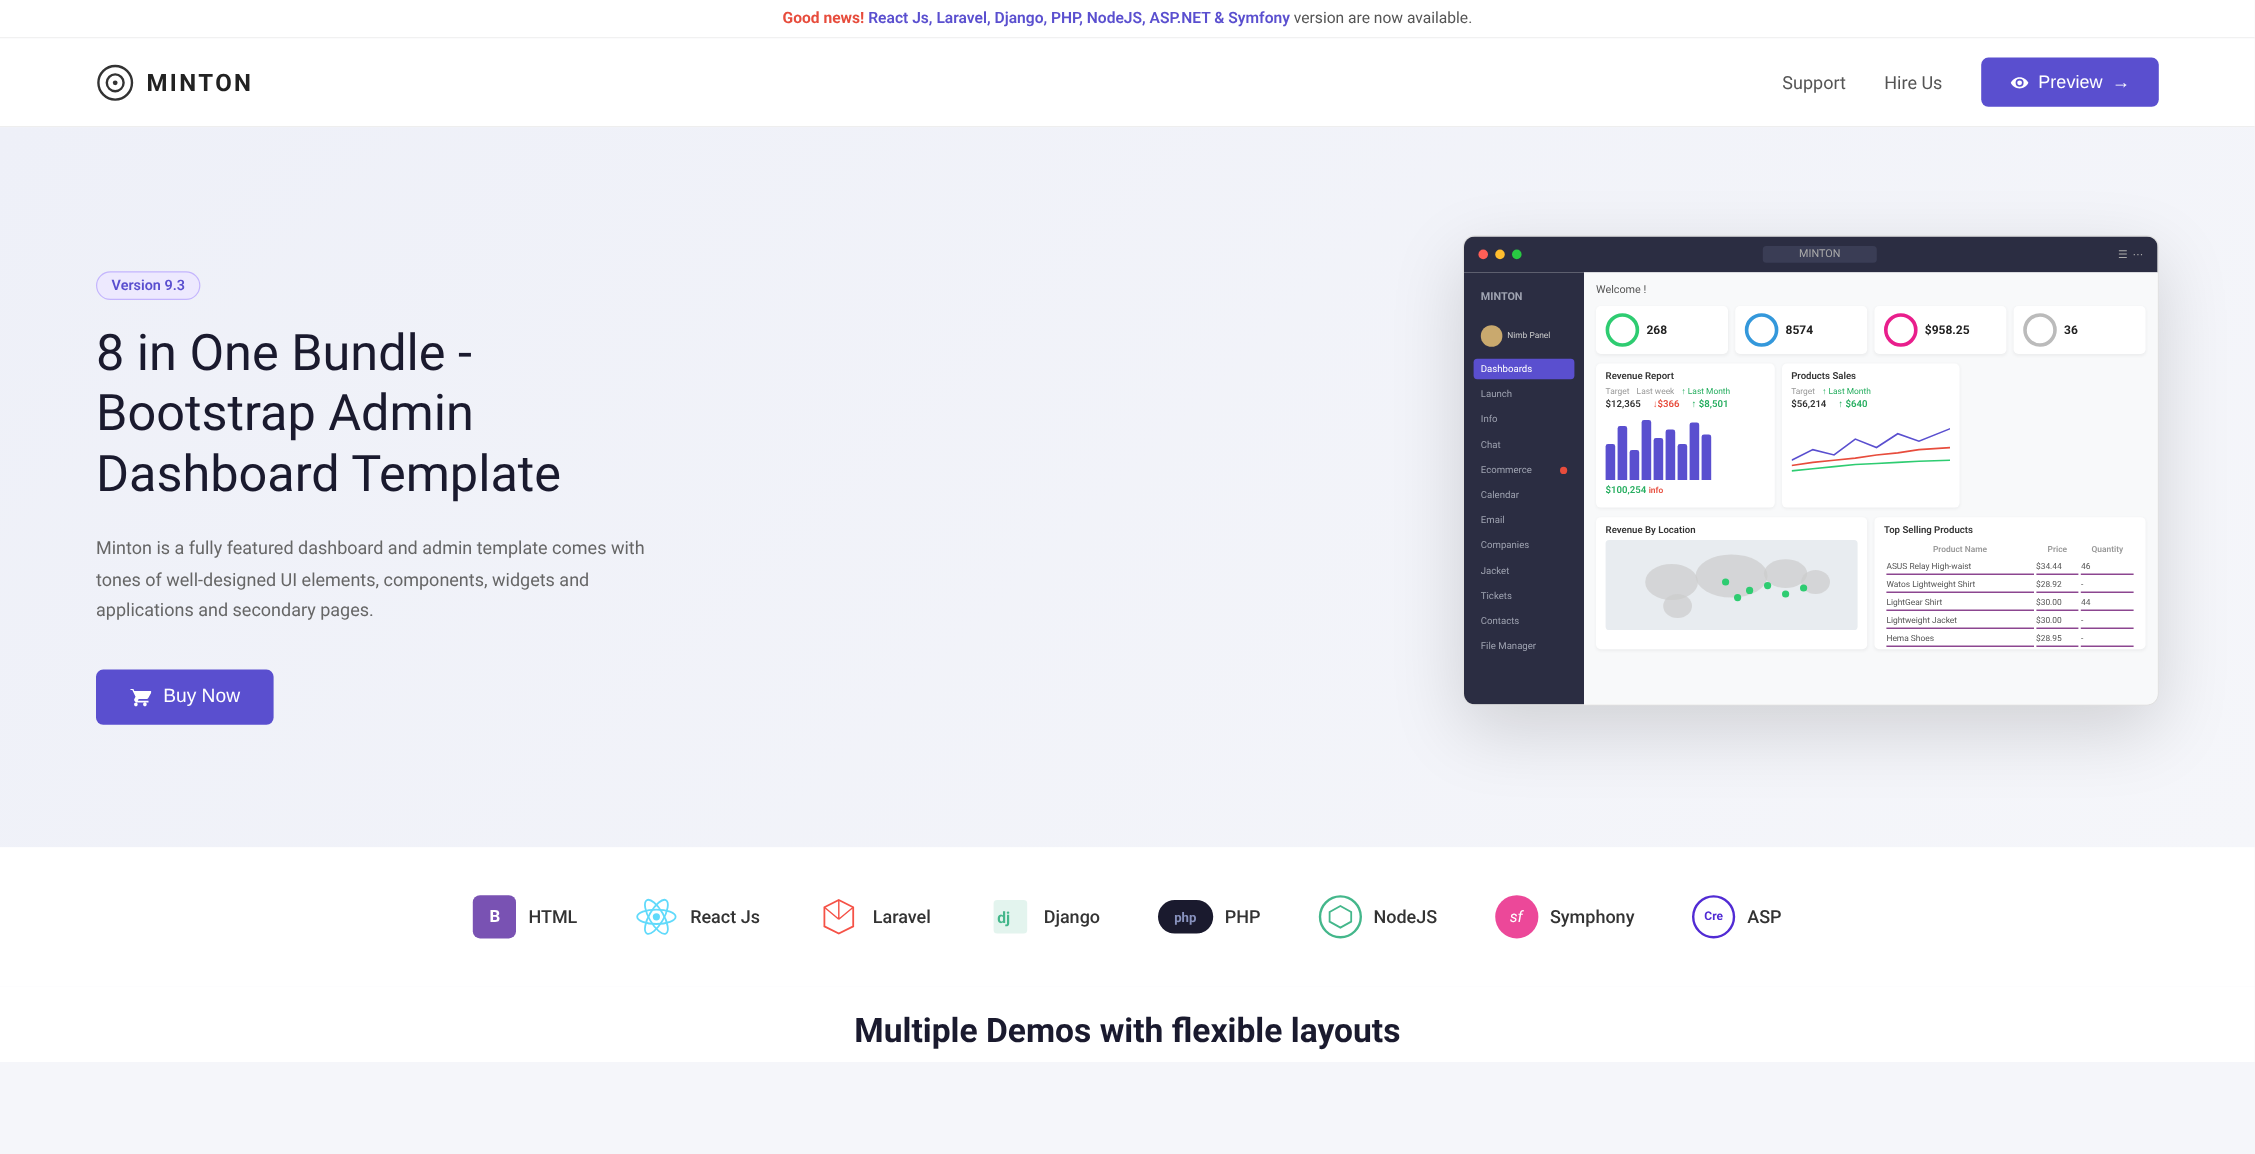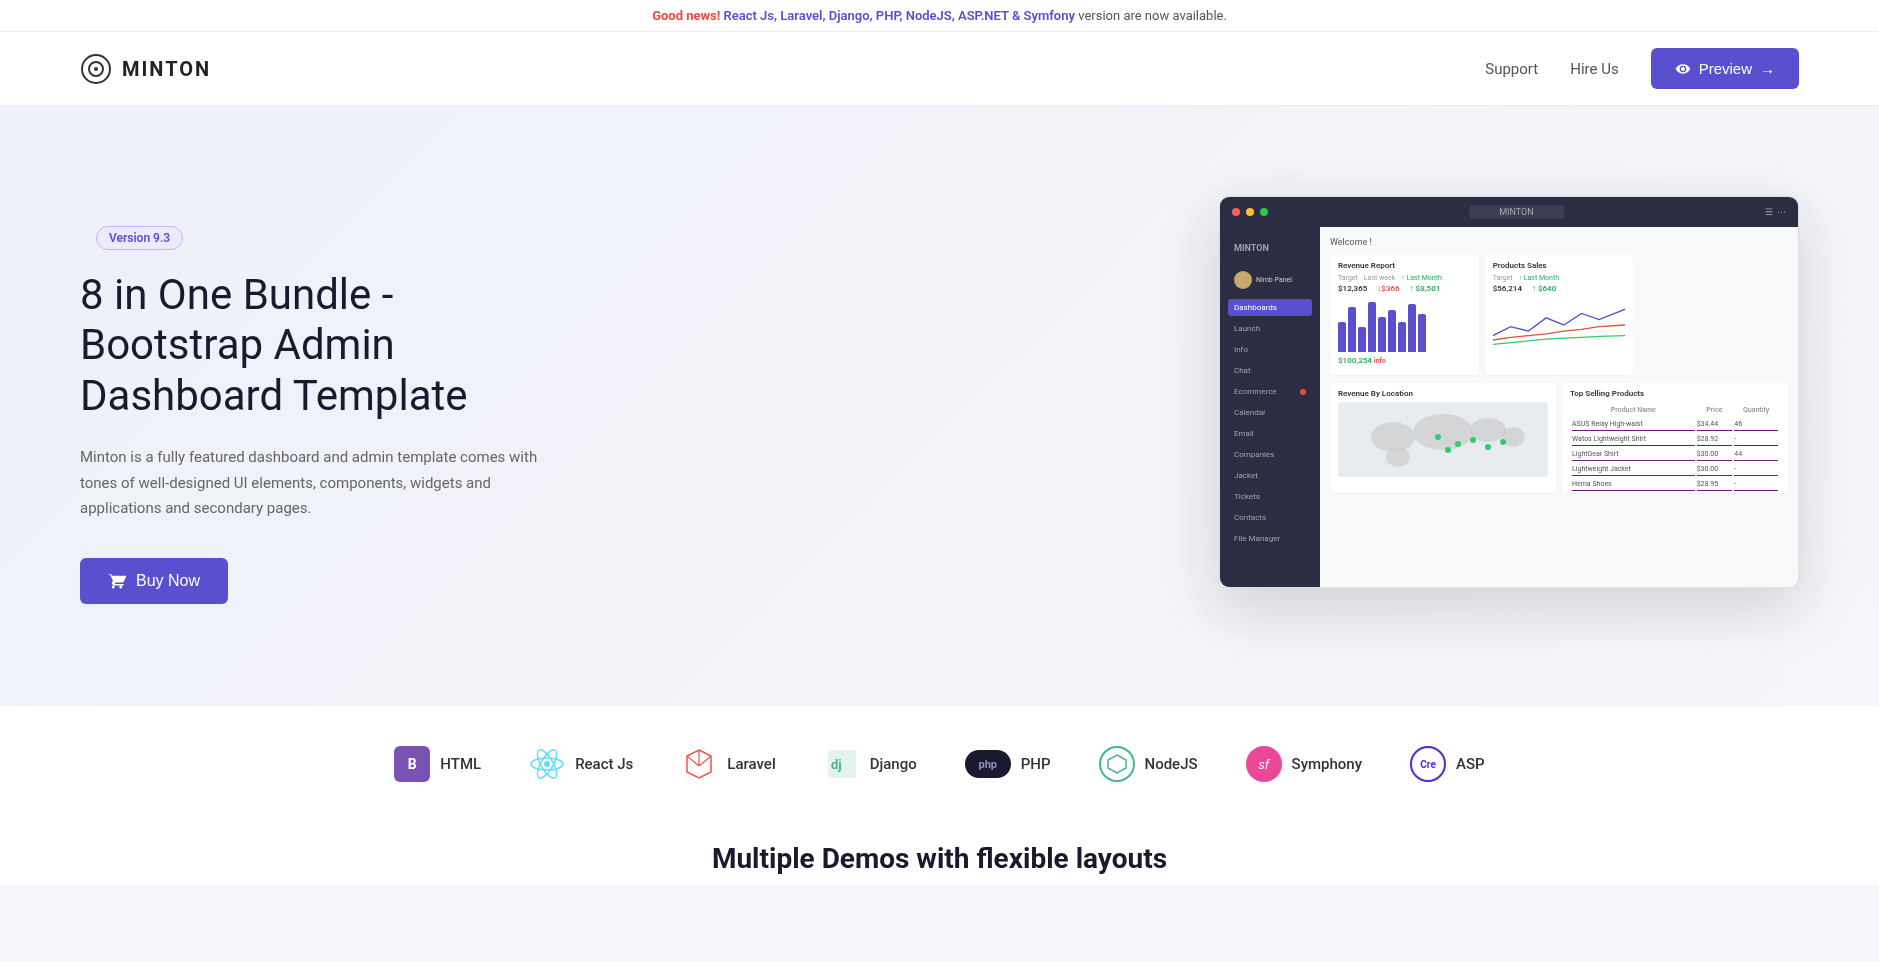--- a/index.html
+++ b/index.html
@@ -81,21 +81,20 @@
     .version-badge {
       display: inline-block;
       background: #ede9fe;
       color: #5a4fcf;
       font-size: 12px;
       font-weight: 600;
       padding: 4px 12px;
       border-radius: 12px;
       margin-bottom: 20px;
       border: 1px solid #c4b5fd;
-      margin-left: 16px;
     }
     .hero-title {
       font-size: 42px;
       font-weight: 400;
       color: #1a1a2e;
       line-height: 1.2;
       margin-bottom: 24px;
     }
     .hero-desc {
       font-size: 15px;
@@ -423,20 +422,46 @@
           <div class="dash-sidebar-item">Tickets</div>
           <div class="dash-sidebar-item">Contacts</div>
           <div class="dash-sidebar-item">File Manager</div>
         </div>
 
         <div class="dash-main">
           <div class="welcome-row">
             <span class="welcome-text">Welcome !</span>
           </div>
 
+          <div class="stats-row">
+            <div class="stat-card">
+              <div class="stat-circle green"></div>
+              <div class="stat-text">
+                <div class="stat-num">268</div>
+              </div>
+            </div>
+            <div class="stat-card">
+              <div class="stat-circle blue"></div>
+              <div class="stat-text">
+                <div class="stat-num">8574</div>
+              </div>
+            </div>
+            <div class="stat-card">
+              <div class="stat-circle pink"></div>
+              <div class="stat-text">
+                <div class="stat-num">$958.25</div>
+              </div>
+            </div>
+            <div class="stat-card">
+              <div class="stat-circle gray"></div>
+              <div class="stat-text">
+                <div class="stat-num">36</div>
+              </div>
+            </div>
+          </div>
 
           <div class="charts-row">
 
             <div class="chart-card">
               <div class="chart-label">Revenue Report</div>
               <div style="display:flex;gap:6px;font-size:7px;color:#999;margin-bottom:2px;">
                 <span>Target</span>
                   <span>Last week</span>
                   <span style="color:#27ae60;">↑ Last Month</span>
               </div>

